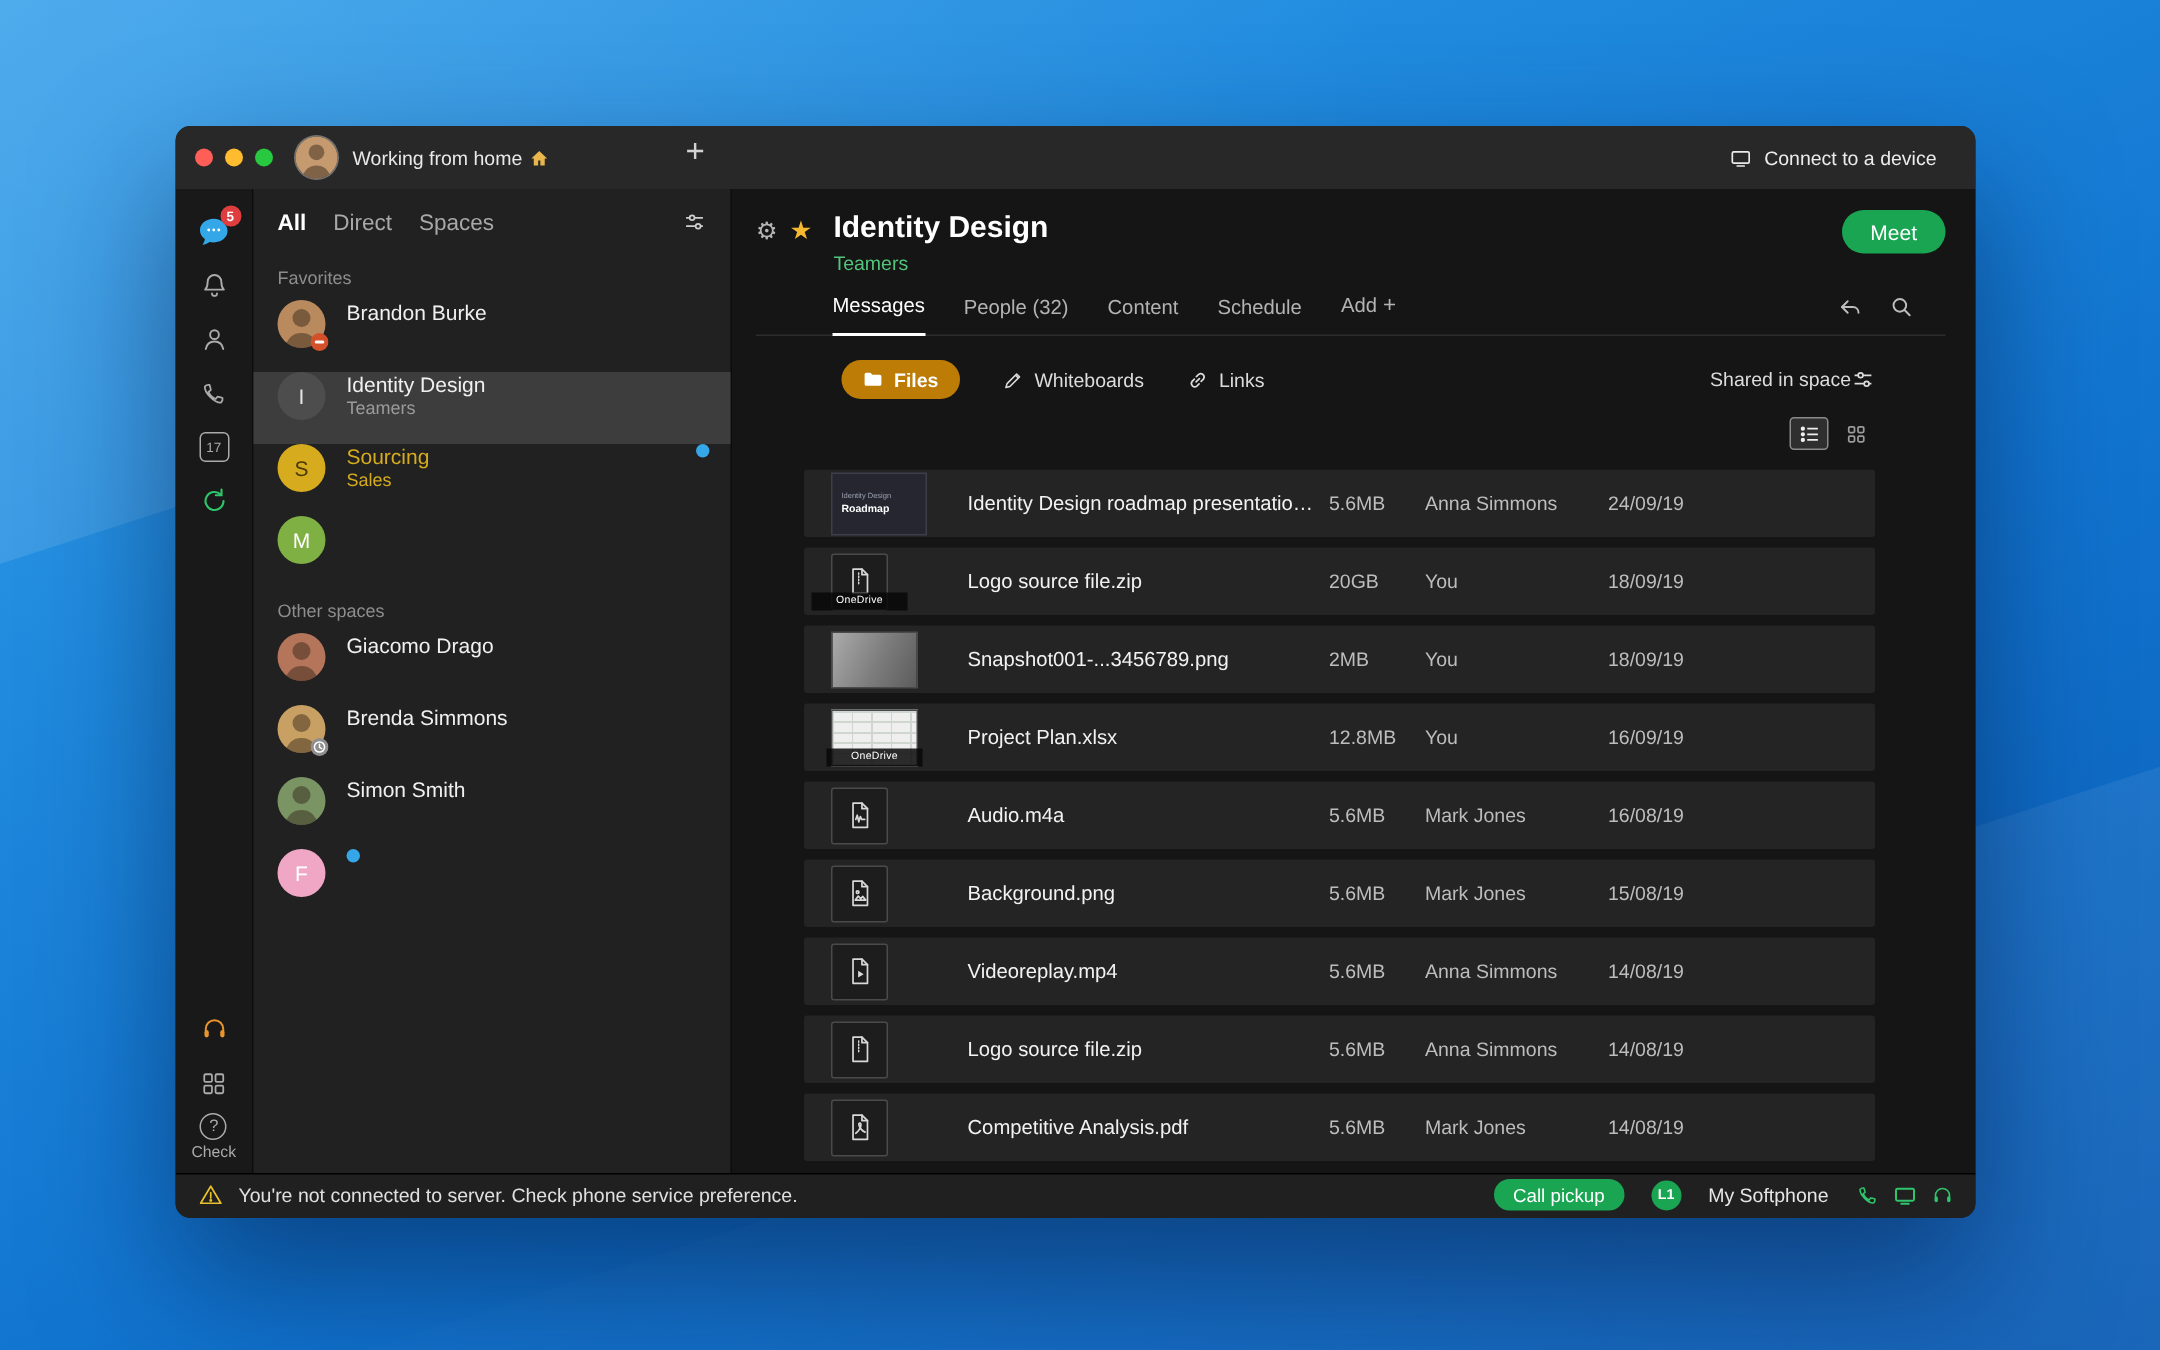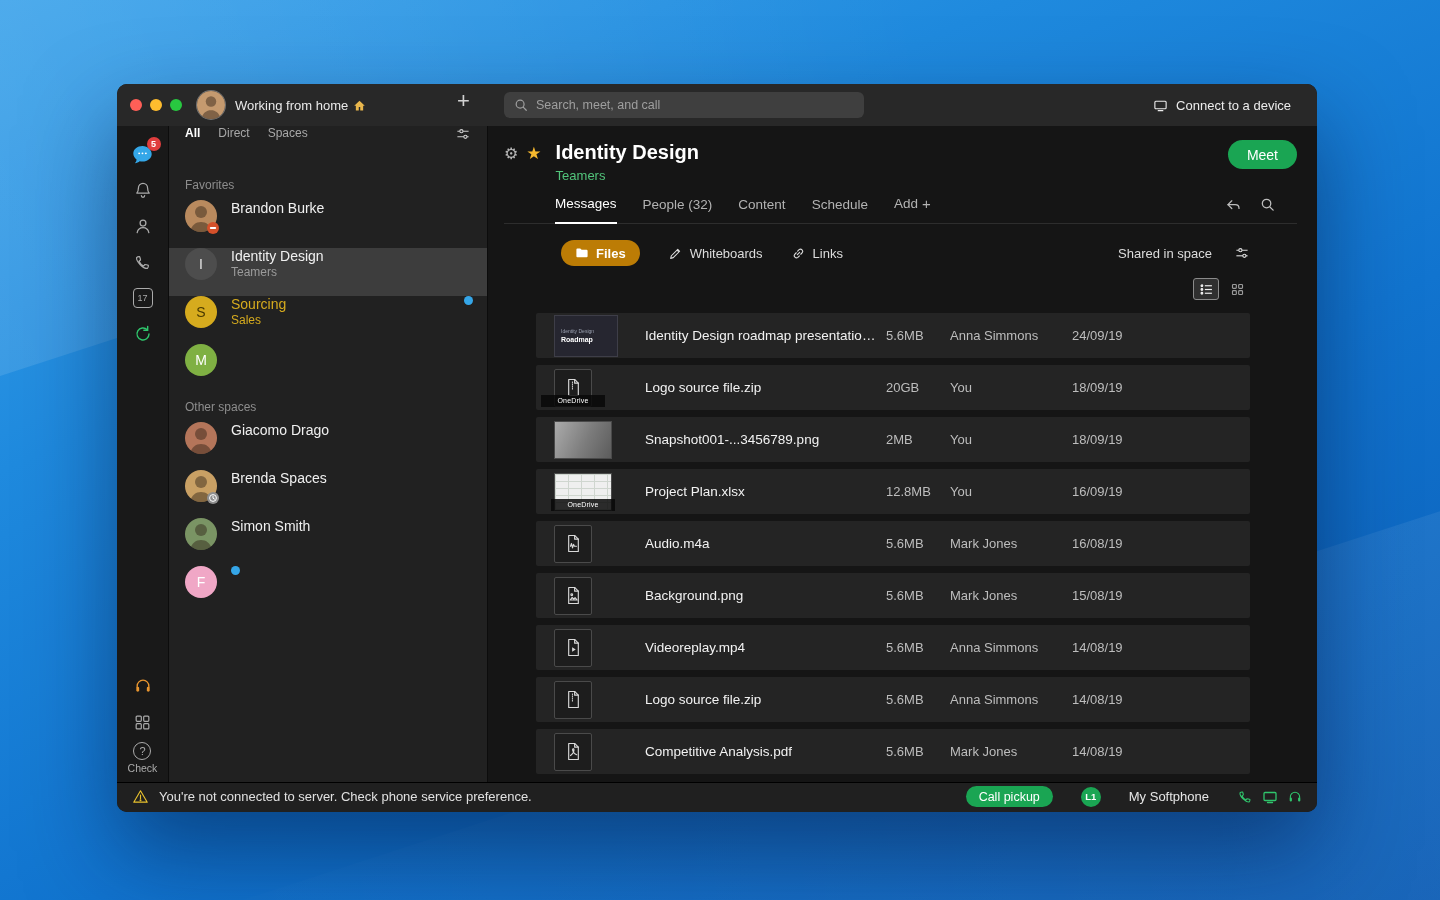--- a/index.html
+++ b/index.html
@@ -37,21 +37,21 @@
   .rail-icon{width:36px;height:36px;display:flex;align-items:center;justify-content:center;position:relative;color:#ababab;cursor:pointer}
   .badge{position:absolute;top:1px;right:0;background:var(--badge-red);color:#fff;font-size:9px;font-weight:bold;min-width:14px;height:14px;border-radius:7px;display:flex;align-items:center;justify-content:center;padding:0 3px}
   .cal{width:20px;height:20px;border:1.6px solid #ababab;border-radius:4px;font-size:9px;display:flex;align-items:center;justify-content:center;color:#ababab}
   .rail-spacer{flex:1}
   .rail-help{display:flex;flex-direction:column;align-items:center;gap:2px;margin:2px 0 8px;cursor:pointer}
   .help-circle{width:18px;height:18px;border:1.5px solid #ababab;border-radius:50%;color:#ababab;font-size:11px;display:flex;align-items:center;justify-content:center}
   .help-label{color:#ababab;font-size:10.5px}
 
   
   .sidebar{width:319px;background:#212121;display:flex;flex-direction:column;border-right:1px solid #0c0c0c}
-  .sb-tabs{flex:0 0 44px;display:flex;gap:18px;padding:0 16px;font-size:12px;color:#a8a8a8}
+  .sb-tabs{flex:0 0 44px;display:flex;align-items:center;gap:18px;padding:0 16px;font-size:15px;color:#a8a8a8}
   .sb-tab{cursor:pointer}
   .sb-tab.active{color:#fff;font-weight:bold}
   .sb-filter{margin-left:auto;color:#cfcfcf;cursor:pointer;display:flex}
   .sb-section{font-size:12px;color:#8d8d8d;padding:8px 16px 8px}
   .sb-item{height:48px;display:flex;gap:14px;padding:0 14px 0 16px;cursor:pointer}
   .sb-item.selected{background:#3d3d3d}
   .avatar{width:32px;height:32px;border-radius:50%;flex:0 0 32px;position:relative;display:flex;align-items:center;justify-content:center;font-size:14px;color:#fff}
   .presence-badge{position:absolute;right:-2px;bottom:-2px;line-height:0}
   .sb-text{flex:1;min-width:0}
   .sb-name{font-size:14px;color:#f0f0f0;line-height:1.2;white-space:nowrap;overflow:hidden;text-overflow:ellipsis}
@@ -72,21 +72,21 @@
   .main-tab{font-size:13.5px;color:#b3b3b3;padding-bottom:11px;cursor:pointer;display:flex;align-items:center;gap:4px}
   .main-tab.active{color:#fff;border-bottom:2px solid #fff;margin-bottom:-1px}
   .tab-plus{font-size:15px;color:#b3b3b3}
   .tab-right-icons{position:absolute;right:22px;bottom:9px;display:flex;gap:18px;color:#bdbdbd}
   .tab-right-icons span{cursor:pointer;display:flex}
 
   .content{flex:1;display:flex;flex-direction:column;min-height:0;padding:0 67px 0 48px}
   .content-toolbar{display:flex;align-items:center;margin-top:16px;padding-left:25px}
   .files-pill{display:flex;align-items:center;gap:7px;background:var(--pill);color:#fff;font-size:13px;font-weight:bold;height:26px;padding:0 14px;border-radius:14px;cursor:pointer}
   .tool-item{display:flex;align-items:center;gap:7px;color:#dcdcdc;font-size:13px;margin-left:28px;cursor:pointer}
-  .shared-filter{margin-left:auto;display:flex;align-items:center;gap:22px;color:#dcdcdc;font-size:13px;cursor:pointer}
+  .shared-filter{margin-left:auto;display:flex;gap:0;color:#dcdcdc;font-size:13px;cursor:pointer}
   .view-toggles{display:flex;justify-content:flex-end;gap:5px;margin-top:12px}
   .vt-btn{width:26px;height:22px;border-radius:3px;display:flex;align-items:center;justify-content:center;color:#9a9a9a;cursor:pointer;border:1px solid transparent}
   .vt-btn.active{border-color:#8a8a8a;background:#2f2f2f;color:#f0f0f0}
 
   .file-list{flex:1;margin-top:13px;overflow:hidden}
   .file-row{display:grid;grid-template-columns:96px 254px 64px 122px 1fr;align-items:center;background:#242424;height:45px;margin-bottom:7px;border-radius:2px;cursor:pointer}
   .thumb-cell{display:flex;align-items:center;padding-left:18px}
   .thumb{position:relative;display:flex;align-items:center;justify-content:center}
   .thumb.doc{width:38px;height:38px;background:#1d1d1d;border:1px solid #4a4a4a;border-radius:2px}
   .thumb.slide{width:64px;height:42px;background:#262630;border:1px solid #3e3e48;flex-direction:column;align-items:flex-start;justify-content:center;padding-left:6px;gap:2px}
@@ -94,21 +94,21 @@
   .slide-cap2{font-size:7px;color:#fff;font-weight:bold;line-height:1}
   .thumb.photo{width:58px;height:38px;background:linear-gradient(115deg,#ababab,#7c7c7c 55%,#5c5c5c);border:1px solid #4a4a4a}
   .thumb.sheet{width:58px;height:38px;border:1px solid #4a4a4a;background-color:#efefef;background-image:repeating-linear-gradient(0deg,#cfd6cf 0 1px,transparent 1px 7px),repeating-linear-gradient(90deg,#cfd6cf 0 1px,transparent 1px 13px)}
   .onedrive-strip{position:absolute;left:50%;transform:translateX(-50%);bottom:-1px;width:64px;height:12px;background:rgba(8,8,8,.85);color:#fff;font-size:7px;display:flex;align-items:center;justify-content:center;letter-spacing:.2px}
   .cell{font-size:13px;color:#bdbdbd;white-space:nowrap;overflow:hidden;text-overflow:ellipsis}
   .c-name{color:#f2f2f2;font-size:13.5px;padding:0 8px 0 13px}
 
   
   .statusbar{flex:0 0 30px;background:#202020;border-top:1px solid #000;display:flex;align-items:center;padding:0 14px 2px 15px;gap:10px}
   .sb-warning-text{color:#e0e0e0;font-size:13px}
-  .sb-right{margin-left:auto;display:flex;align-items:center;gap:28px}
+  .sb-right{margin-left:auto;display:flex;align-items:center;gap:18px}
   .pickup-pill{background:var(--accent);color:#fff;border:none;border-radius:11px;height:21px;padding:0 13px;font-size:12.5px;font-family:"Liberation Sans",sans-serif;cursor:pointer}
   .line-badge{width:20px;height:20px;border-radius:50%;background:var(--accent);color:#fff;font-size:9.5px;font-weight:bold;display:flex;align-items:center;justify-content:center}
   .softphone{color:#e6e6e6;font-size:13px}
   .status-icons{display:flex;align-items:center;gap:9px;color:var(--status-green)}
   .status-icons span{display:flex;cursor:pointer}
 </style>
 </head>
 <body>
 
 <div class="streak s1"></div>
@@ -132,29 +132,20 @@
     </div>
     <div class="tb-title">
       <span>Working from home</span>
       <span style="display:flex">
         <svg viewBox="0 0 16 16" width="13" height="13">
             <path d="M8 2 1.5 8.2h2V14h3.6v-4.2h1.8V14h3.6V8.2h2z" fill="#e8b64c"></path>
           </svg>
       </span>
     </div>
     <button class="tb-plus"><span>+</span></button>
-    <div class="tb-search">
-      <span style="display:flex">
-        <svg viewBox="0 0 16 16" width="14" height="14">
-            <circle cx="7" cy="7" r="4.5" fill="none" stroke="currentColor" stroke-width="1.4"></circle>
-            <line x1="10.5" y1="10.5" x2="14" y2="14" stroke="currentColor" stroke-width="1.4" stroke-linecap="round"></line>
-          </svg>
-      </span>
-      <input placeholder="Search, meet, and call" style="">
-    </div>
     <div class="tb-connect">
       <span style="display:flex">
         <svg viewBox="0 0 16 16" width="15" height="15" fill="none" stroke="currentColor" stroke-width="1.2">
             <rect x="2" y="3.5" width="12" height="8" rx="1"></rect>
             <line x1="5.5" y1="13.5" x2="10.5" y2="13.5" stroke-linecap="round"></line>
           </svg>
       </span>
       <span>Connect to a device</span>
     </div>
   </div>
@@ -296,21 +287,21 @@
                   <path d="M5 32c1.5-7 5.8-10 11-10s9.5 3 11 10z" fill="rgba(45,30,20,.45)"></path>
                 </svg>
               </span>
               <span class="presence-badge"><svg viewBox="0 0 12 12" width="12" height="12">
                   <circle cx="6" cy="6" r="6" fill="#8f8f8f"></circle>
                   <circle cx="6" cy="6" r="3.4" fill="none" stroke="#fff" stroke-width="1"></circle>
                   <path d="M6 4.2v2l1.5.9" stroke="#fff" stroke-width="1" fill="none" stroke-linecap="round"></path>
                 </svg></span>
             </div>
             <div class="sb-text">
-              <div class="sb-name">Brenda Spaces</div>
+              <div class="sb-name">Brenda Simmons</div>
             </div>
           </div>
           <div class="sb-item">
             <div class="avatar">
               <span class="av-fill" style="background:#7a9464">
                 <svg viewBox="0 0 32 32" width="32" height="32">
                   <circle cx="16" cy="12" r="6" fill="rgba(45,30,20,.45)"></circle>
                   <path d="M5 32c1.5-7 5.8-10 11-10s9.5 3 11 10z" fill="rgba(45,30,20,.45)"></path>
                 </svg>
               </span>

